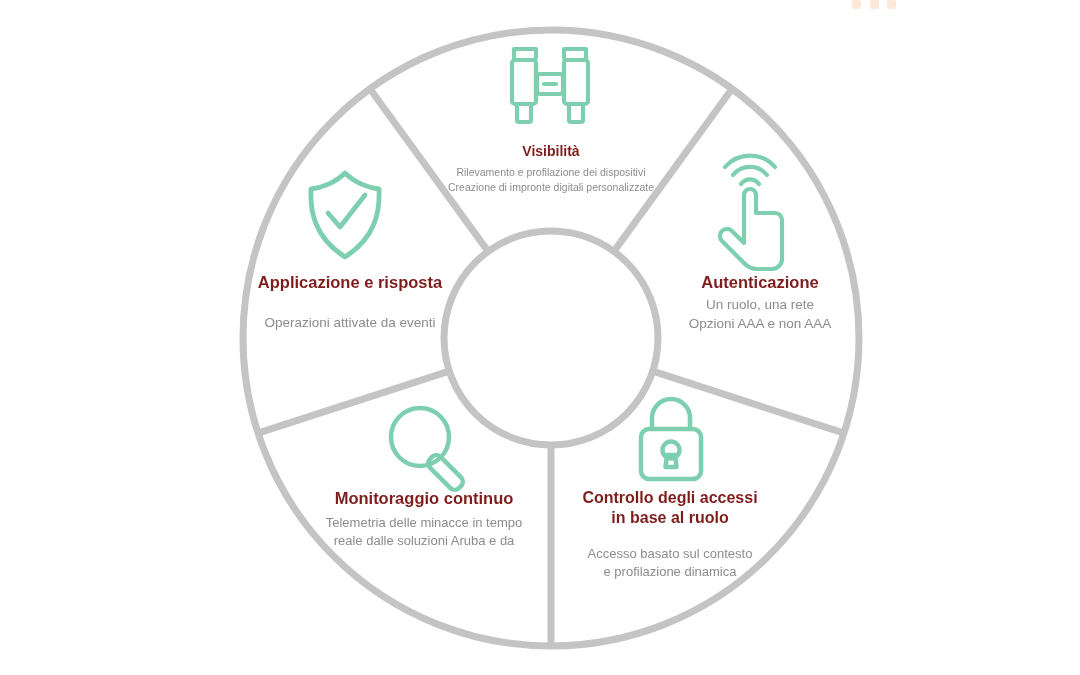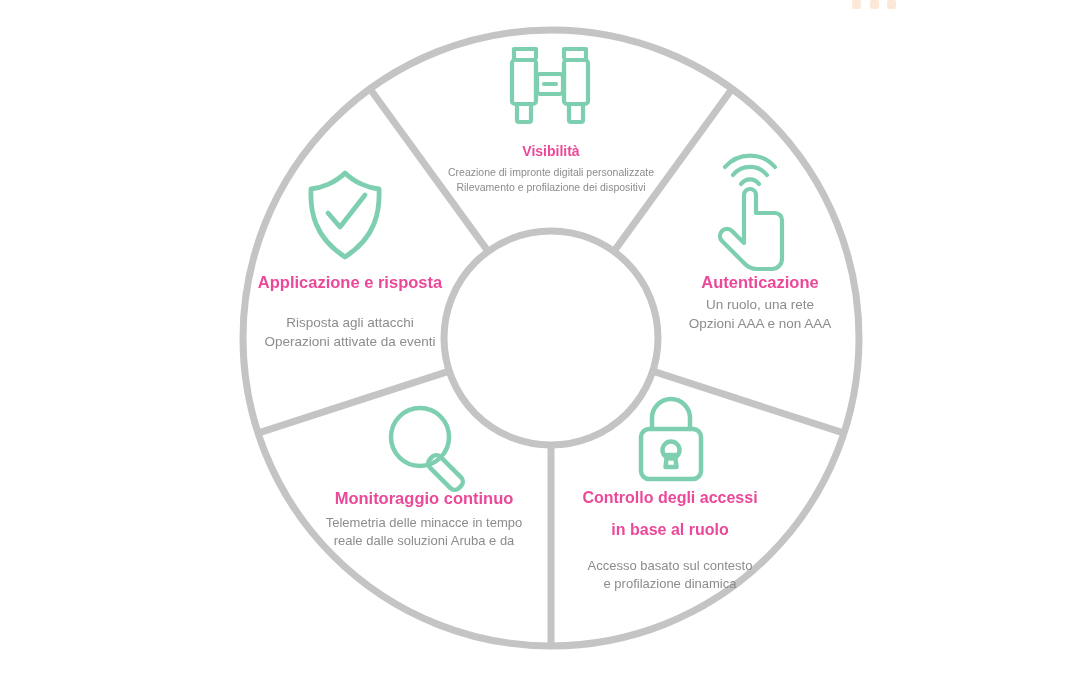--- a/index.html
+++ b/index.html
@@ -52,21 +52,21 @@
   .seg-text {
     position: absolute;
     text-align: center;
     color: #8c8c8c;
     line-height: 1.38;
     pointer-events: none;
   }
   .seg-title {
     display: block;
     font-weight: bold;
-    color: #ec4899;
+    color: #7f1d1d;
     margin-bottom: 4px;
     line-height: 1.22;
   }
   .seg-line { display: block; }
 
   
   #t-visibilita {
     left: 411px; top: 143px; width: 280px;
     font-size: 10.5px;
   }
@@ -159,42 +159,41 @@
 
     <g transform="translate(345,215)" fill="none" stroke="#7dcfb0" stroke-width="4.8" stroke-linejoin="round" stroke-linecap="round">
       <path d="M0,-42 C-10,-32 -24,-27 -34,-26 C-35,-4 -31,22 0,42
                C31,22 35,-4 34,-26 C24,-27 10,-32 0,-42 Z"></path>
       <path d="M-17,-2 L-5,12 L20,-20"></path>
     </g>
   </svg>
 
   <div class="seg-text" id="t-visibilita">
     <span class="seg-title">Visibilità</span>
+    <span class="seg-line">Rilevamento e profilazione dei dispositivi</span>
     <span class="seg-line">Creazione di impronte digitali personalizzate</span>
-    <span class="seg-line">Rilevamento e profilazione dei dispositivi</span>
   </div>
 
   <div class="seg-text" id="t-autenticazione">
     <span class="seg-title">Autenticazione</span>
     <span class="seg-line">Un ruolo, una rete</span>
     <span class="seg-line">Opzioni AAA e non AAA</span>
   </div>
 
   <div class="seg-text" id="t-controllo">
-    <span class="seg-title" style="margin-bottom:12px">Controllo degli accessi</span>
+    <span class="seg-title" style="margin-bottom:0">Controllo degli accessi</span>
     <span class="seg-title">in base al ruolo</span>
     <span class="seg-line">Accesso basato sul contesto</span>
     <span class="seg-line">e profilazione dinamica</span>
   </div>
 
   <div class="seg-text" id="t-monitoraggio">
     <span class="seg-title">Monitoraggio continuo</span>
     <span class="seg-line">Telemetria delle minacce in tempo</span>
     <span class="seg-line">reale dalle soluzioni Aruba e da</span>
   </div>
 
   <div class="seg-text" id="t-applicazione">
     <span class="seg-title">Applicazione e risposta</span>
-    <span class="seg-line">Risposta agli attacchi</span>
     <span class="seg-line">Operazioni attivate da eventi</span>
   </div>
 
 </div>
 
 </body></html>

